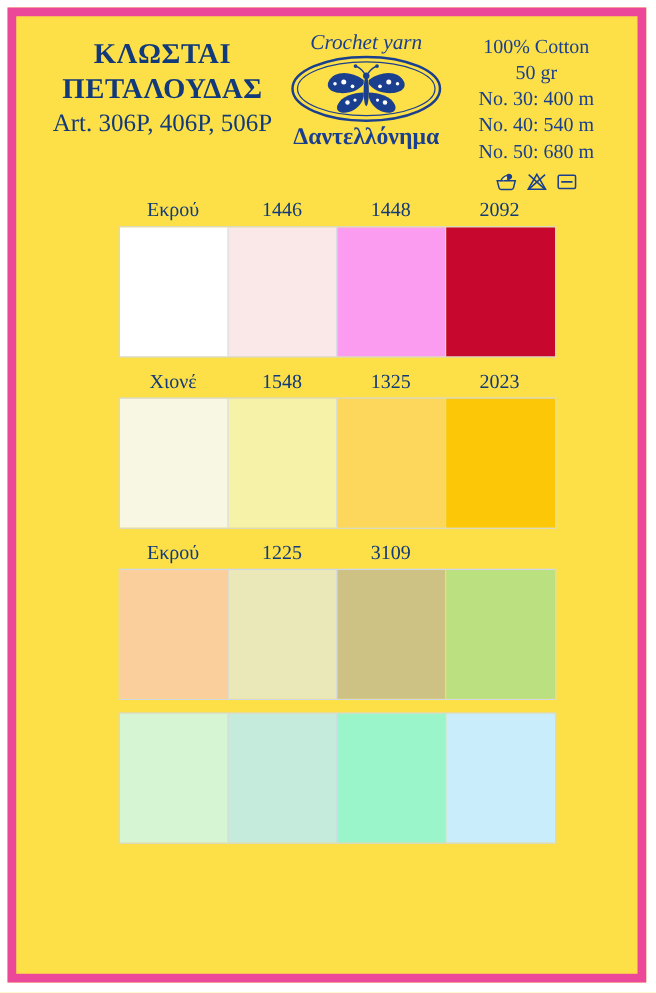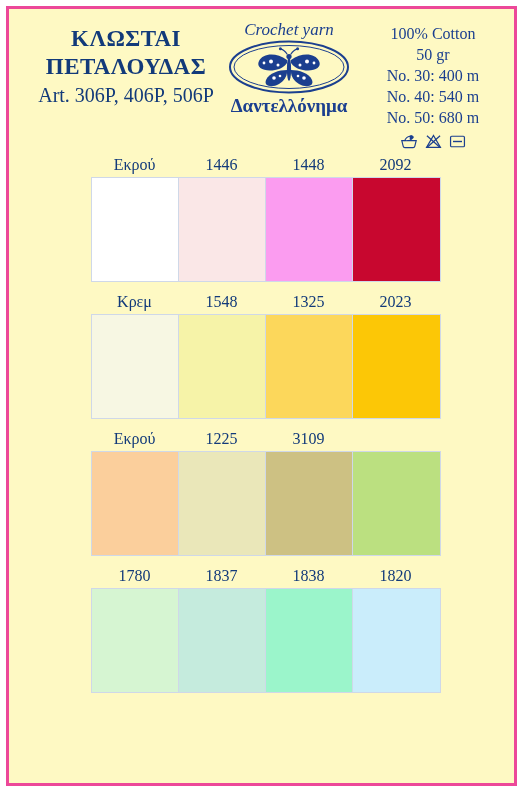--- a/index.html
+++ b/index.html
@@ -14,22 +14,22 @@
     overflow: hidden;
     position: relative;
   }
 
   .page {
     position: absolute;
     left: 6px;
     top: 6px;
     width: 511px;
     height: 780px;
-    background: #fef9c3;
-    border: 3px solid #ec4899;
+    background: #fde047;
+    border: 7px solid #ec4899;
     box-sizing: border-box;
   }
 
   
   .header {
     position: absolute;
     left: 0;
     top: 0;
     width: 100%;
     height: 122px;
@@ -242,21 +242,21 @@
       <div class="colors-row" style="border-color: rgb(207, 216, 232);">
         <div class="color-cell" style="background: rgb(255, 255, 255); border-color: rgb(207, 216, 232);"></div>
         <div class="color-cell" style="background: rgb(250, 231, 231); border-color: rgb(207, 216, 232);"></div>
         <div class="color-cell" style="background: rgb(251, 156, 240); border-color: rgb(207, 216, 232);"></div>
         <div class="color-cell" style="background: rgb(200, 7, 47); border-color: rgb(207, 216, 232);"></div>
       </div>
     </div>
 
     <div class="swatch-row">
       <div class="labels-row">
-        <div class="label-cell" style="color: rgb(18, 58, 122);">Κρεμ</div>
+        <div class="label-cell" style="color: rgb(18, 58, 122);">Χιονέ</div>
         <div class="label-cell" style="color: rgb(18, 58, 122);">1548</div>
         <div class="label-cell" style="color: rgb(18, 58, 122);">1325</div>
         <div class="label-cell" style="color: rgb(18, 58, 122);">2023</div>
       </div>
       <div class="colors-row" style="border-color: rgb(207, 216, 232);">
         <div class="color-cell" style="background: rgb(247, 247, 227); border-color: rgb(207, 216, 232);"></div>
         <div class="color-cell" style="background: rgb(246, 243, 168); border-color: rgb(207, 216, 232);"></div>
         <div class="color-cell" style="background: rgb(252, 215, 91); border-color: rgb(207, 216, 232);"></div>
         <div class="color-cell" style="background: rgb(252, 199, 6); border-color: rgb(207, 216, 232);"></div>
       </div>
@@ -270,26 +270,20 @@
       </div>
       <div class="colors-row" style="border-color: rgb(207, 216, 232);">
         <div class="color-cell" style="background: rgb(251, 207, 156); border-color: rgb(207, 216, 232);"></div>
         <div class="color-cell" style="background: rgb(234, 231, 185); border-color: rgb(207, 216, 232);"></div>
         <div class="color-cell" style="background: rgb(205, 193, 131); border-color: rgb(207, 216, 232);"></div>
         <div class="color-cell" style="background: rgb(187, 224, 128); border-color: rgb(207, 216, 232);"></div>
       </div>
     </div>
 
     <div class="swatch-row">
-      <div class="labels-row">
-        <div class="label-cell" style="color: rgb(18, 58, 122);">1780</div>
-        <div class="label-cell" style="color: rgb(18, 58, 122);">1837</div>
-        <div class="label-cell" style="color: rgb(18, 58, 122);">1838</div>
-        <div class="label-cell" style="color: rgb(18, 58, 122);">1820</div>
-      </div>
       <div class="colors-row" style="border-color: rgb(207, 216, 232);">
         <div class="color-cell" style="background: rgb(214, 245, 210); border-color: rgb(207, 216, 232);"></div>
         <div class="color-cell" style="background: rgb(197, 235, 221); border-color: rgb(207, 216, 232);"></div>
         <div class="color-cell" style="background: rgb(155, 245, 203); border-color: rgb(207, 216, 232);"></div>
         <div class="color-cell" style="background: rgb(202, 237, 251); border-color: rgb(207, 216, 232);"></div>
       </div>
     </div>
 
   </div>
 

